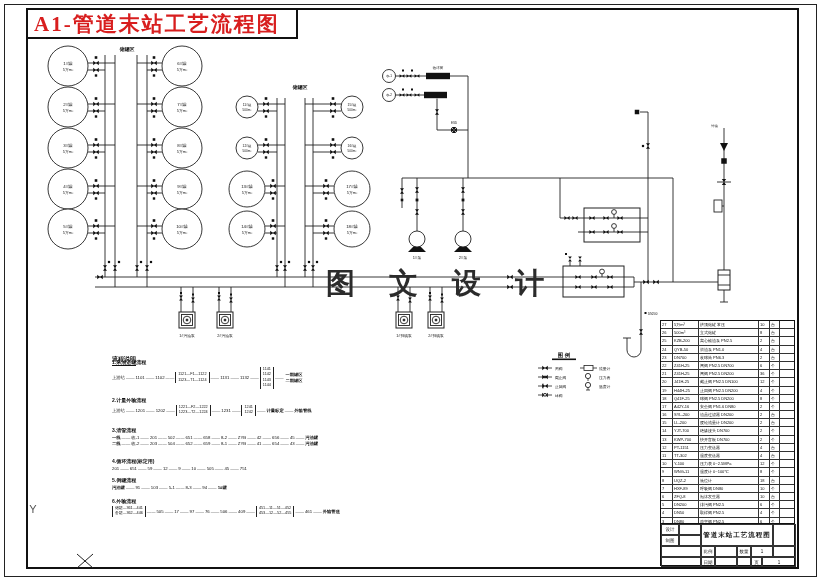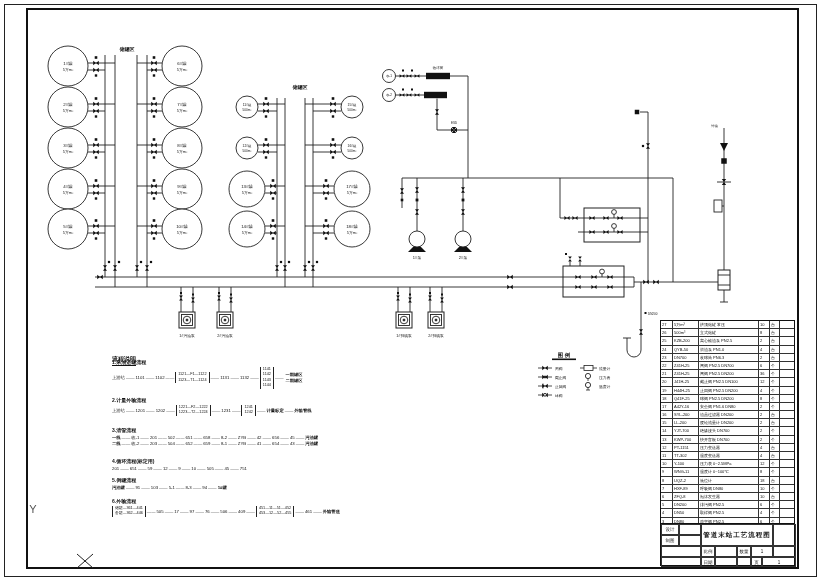--- a/index.html
+++ b/index.html
@@ -422,21 +422,25 @@
       <text x="599" y="378.5" font-size="3.8" text-anchor="start" font-weight="normal" fill="#111" font-family="&quot;Liberation Sans&quot;,&quot;DejaVu Sans&quot;,sans-serif">压力表</text>
       <circle cx="588" cy="385" r="2.6" fill="#fff" stroke="#222" stroke-width="0.9"></circle>
       <line x1="588" y1="387.6" x2="588" y2="390" stroke="#222" stroke-width="0.8"></line>
       <line x1="586" y1="390" x2="590" y2="390" stroke="#222" stroke-width="0.8"></line>
       <text x="599" y="387.5" font-size="3.8" text-anchor="start" font-weight="normal" fill="#111" font-family="&quot;Liberation Sans&quot;,&quot;DejaVu Sans&quot;,sans-serif">温度计</text>
       <text x="33" y="513" font-size="11" text-anchor="middle" font-weight="normal" fill="#555" font-family="&quot;Liberation Sans&quot;,&quot;DejaVu Sans&quot;,sans-serif">Y</text>
       <line x1="77" y1="554" x2="93" y2="568" stroke="#222" stroke-width="1"></line>
       <line x1="93" y1="554" x2="77" y2="568" stroke="#222" stroke-width="1"></line>
     </svg>
 
+  <div class="title-box">
+    <span>A1-管道末站工艺流程图</span>
+  </div>
 
+  <div class="watermark">图 文 设 计</div>
 
   <div class="notes" id="notes"><div class="notes-heading">流程说明</div><div class="note-item" style="top: 12px;">
         <div class="note-label">1.来油进罐流程</div>
         <div class="chain">
           <span class="tok">上游站</span>
           <span class="dash">——</span>
           <span class="tok">1101</span>
           <span class="dash">——</span>
           <span class="tok">1102</span>
           <span class="dash">——</span>

